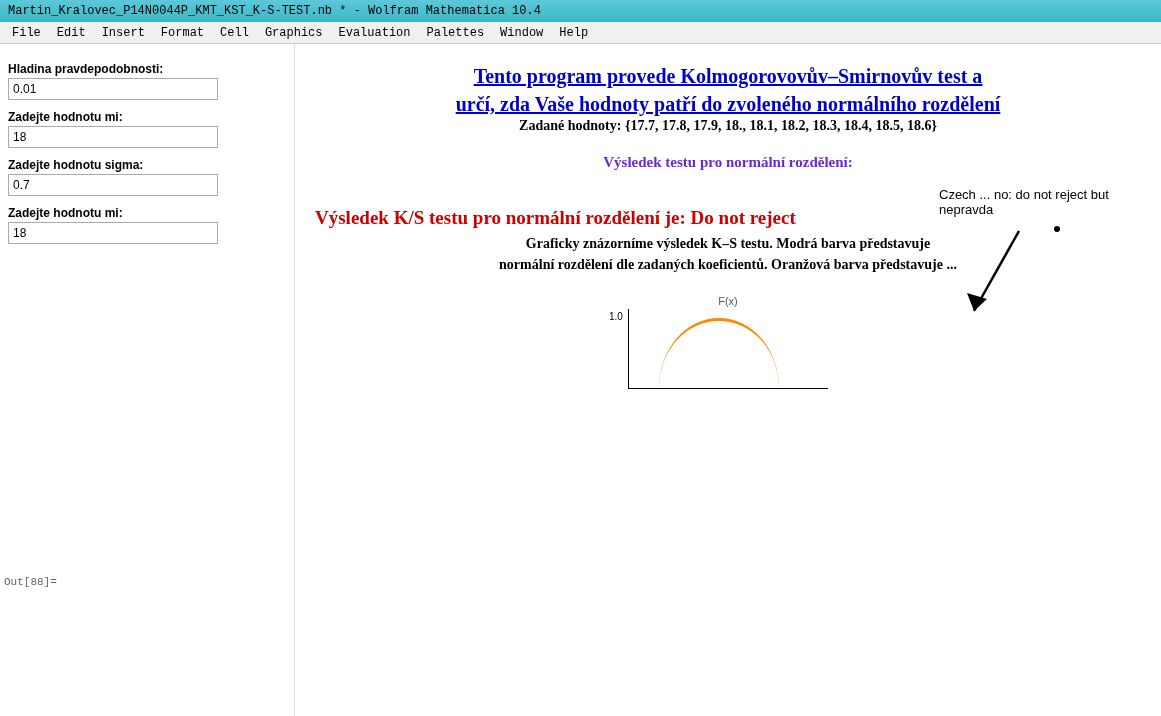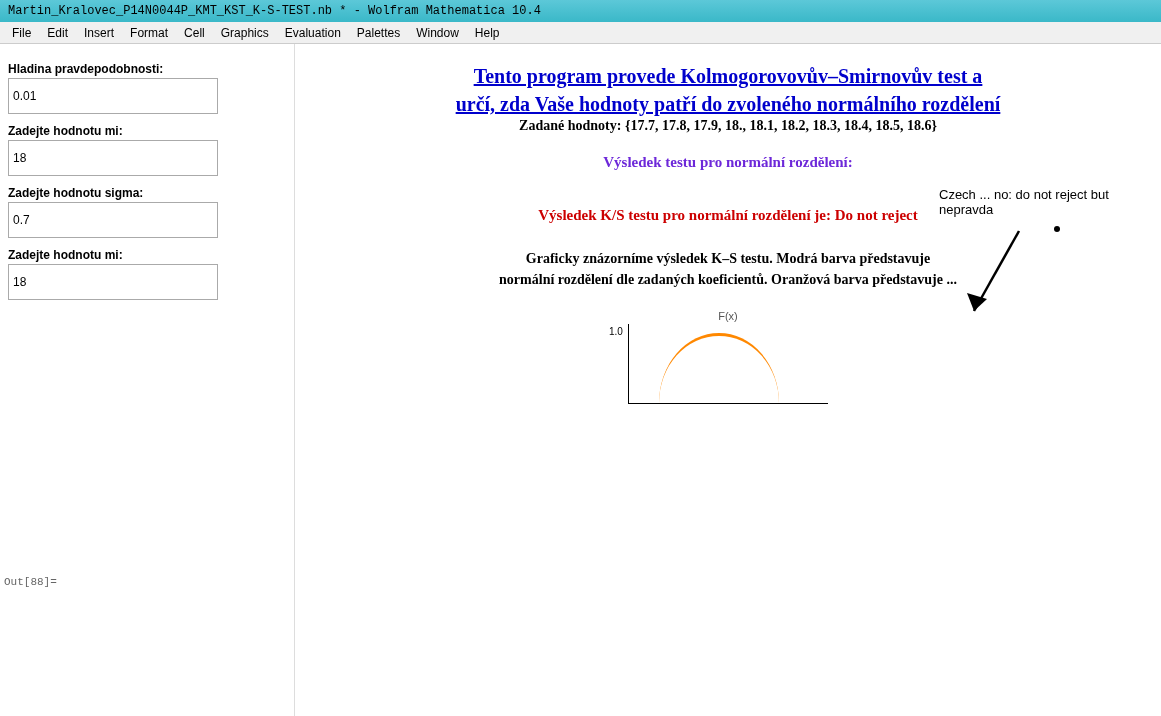--- a/index.html
+++ b/index.html
@@ -17,21 +17,21 @@
       color: #000;
     }
 
     
     #menu-bar {
       background: #f0f0f0;
       height: 22px;
       display: flex;
       align-items: center;
       padding: 0 4px;
-      font-family: Liberation Sans, sans-serif;
+      font-family: Liberation Mono, monospace;
       font-size: 12px;
       border-bottom: 1px solid #ccc;
     }
     .menu-item {
       padding: 2px 8px;
       cursor: pointer;
       white-space: nowrap;
     }
 
     
@@ -51,21 +51,21 @@
       font-size: 12px;
       position: relative;
     }
     .field-label {
       font-weight: bold;
       margin-bottom: 2px;
       margin-top: 10px;
     }
     .field-input {
       width: 210px;
-      height: 36px;
+      height: 22px;
       border: 1px solid #aaa;
       padding: 2px 4px;
       font-size: 12px;
       background: #fff;
     }
     #out-label {
       position: absolute;
       bottom: 128px;
       left: 4px;
       font-size: 11px;
@@ -138,25 +138,24 @@
       right: 2px;
       top: 0px;
       font-family: Arial, sans-serif;
       font-size: 13px;
       color: #000;
       text-align: left;
       max-width: 200px;
     }
 
     .ks-result-line {
-      text-align: center;
-      font-size: 15px;
+      font-size: 19px;
       font-weight: bold;
       color: #cc0000;
-      margin-bottom: 24px;
+      margin-bottom: 4px;
     }
     .ks-result-line span.do-not-reject {
       color: #cc0000;
     }
 
     .description-text {
       text-align: center;
       font-size: 14px;
       font-weight: bold;
       color: #000;

